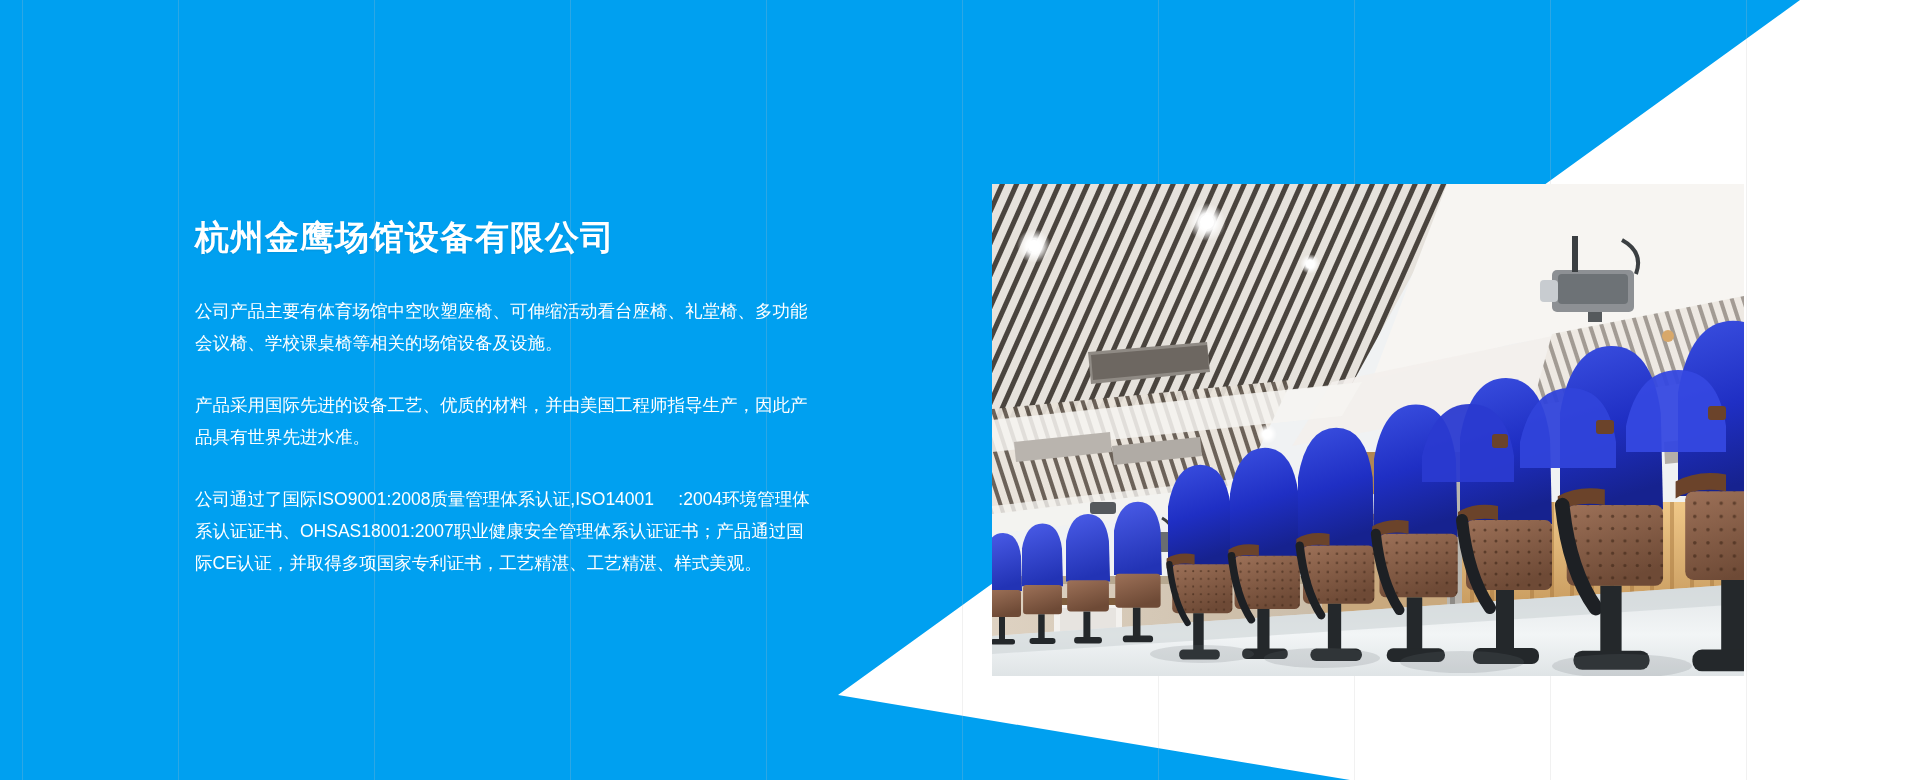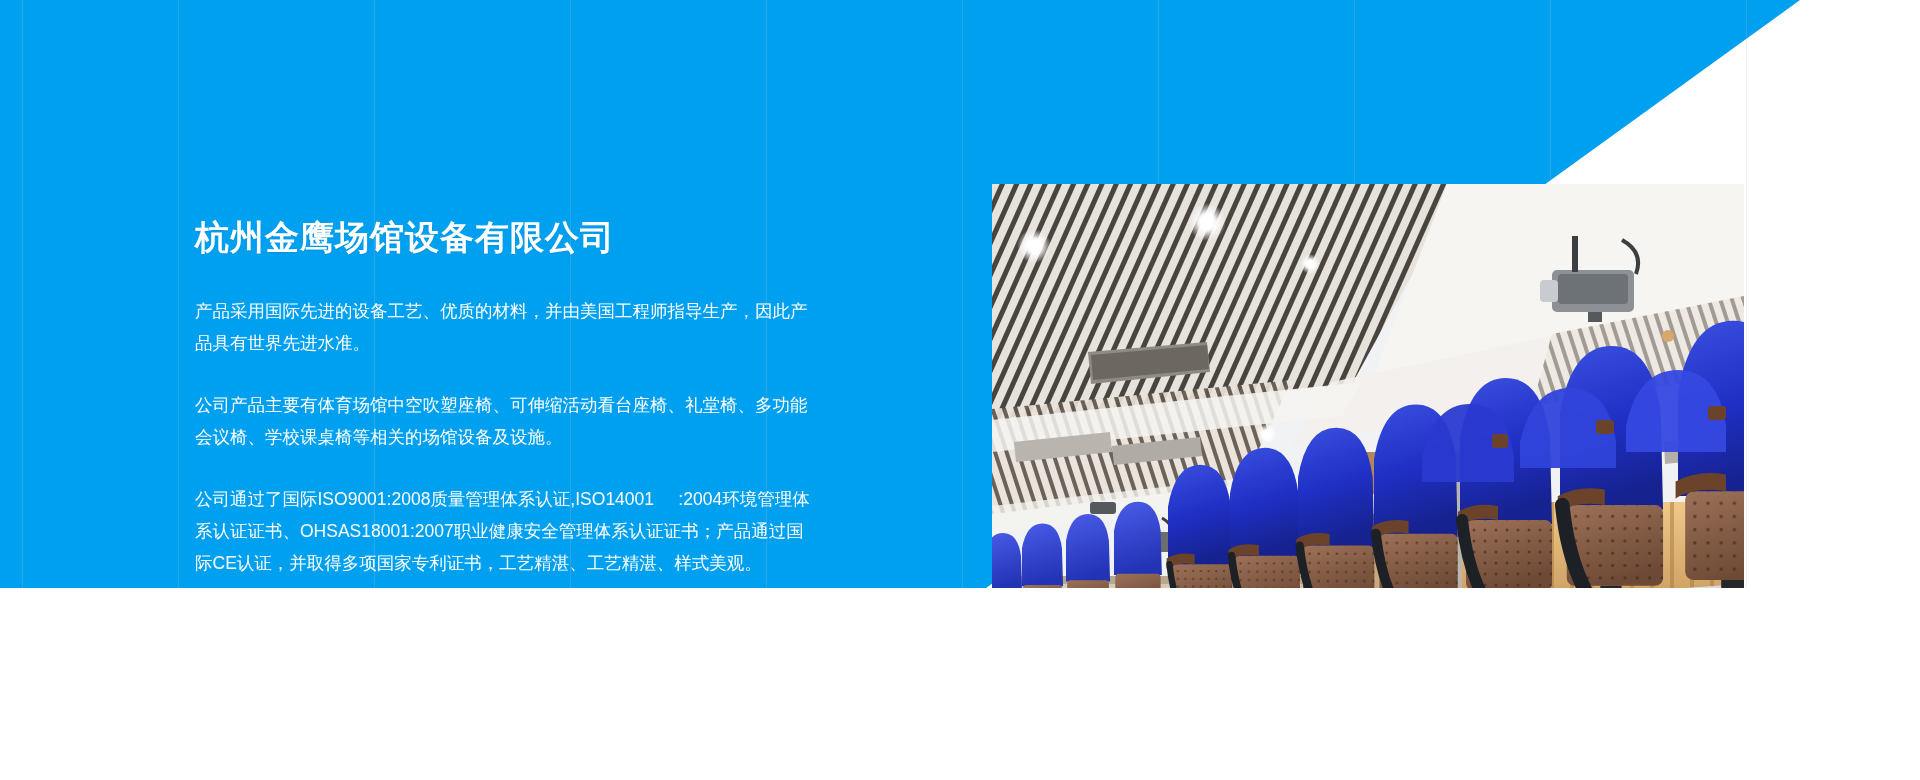--- a/index.html
+++ b/index.html
@@ -6,21 +6,21 @@
   html, body {
     width: 1920px; height: 780px;
     overflow: hidden;
     background: #ffffff;
     font-family: "Liberation Sans", "DejaVu Sans", sans-serif;
   }
 
   #stage {
     position: relative;
     width: 1920px;
-    height: 588px;
+    height: 780px;
     background: #ffffff;
     overflow: hidden;
   }
   
   .blue-shape {
     position: absolute;
     left: 0; top: 0;
     width: 1920px; height: 780px;
     background: #00a0f0;
     clip-path: polygon(
@@ -105,23 +105,23 @@
 <div id="stage">
 
   <div class="blue-shape"></div>
 
   <div class="grid-overlay"></div>
   <div class="grid-overlay-dark"></div>
 
   <div class="text-col">
     <h1 class="company-title">杭州金鹰场馆设备有限公司</h1>
 
+    <p class="para">公司产品主要有体育场馆中空吹塑座椅、可伸缩活动看台座椅、礼堂椅、多功能会议椅、学校课桌椅等相关的场馆设备及设施。</p>
+
     <p class="para">产品采用国际先进的设备工艺、优质的材料，并由美国工程师指导生产，因此产品具有世界先进水准。</p>
-
-    <p class="para">公司产品主要有体育场馆中空吹塑座椅、可伸缩活动看台座椅、礼堂椅、多功能会议椅、学校课桌椅等相关的场馆设备及设施。</p>
 
     <p class="para">公司通过了国际ISO9001:2008质量管理体系认证,ISO14001     :2004环境管理体系认证证书、OHSAS18001:2007职业健康安全管理体系认证证书；产品通过国际CE认证，并取得多项国家专利证书，工艺精湛、工艺精湛、样式美观。</p>
   </div>
 
   <div class="photo-frame">
     <svg class="photo-svg" viewBox="0 0 752 492" preserveAspectRatio="none">
       <defs>
         <linearGradient id="ceilG" x1="0" y1="0" x2="0.35" y2="1">
           <stop offset="0%" stop-color="#efeae4"></stop>
           <stop offset="100%" stop-color="#c9bcb0"></stop>

